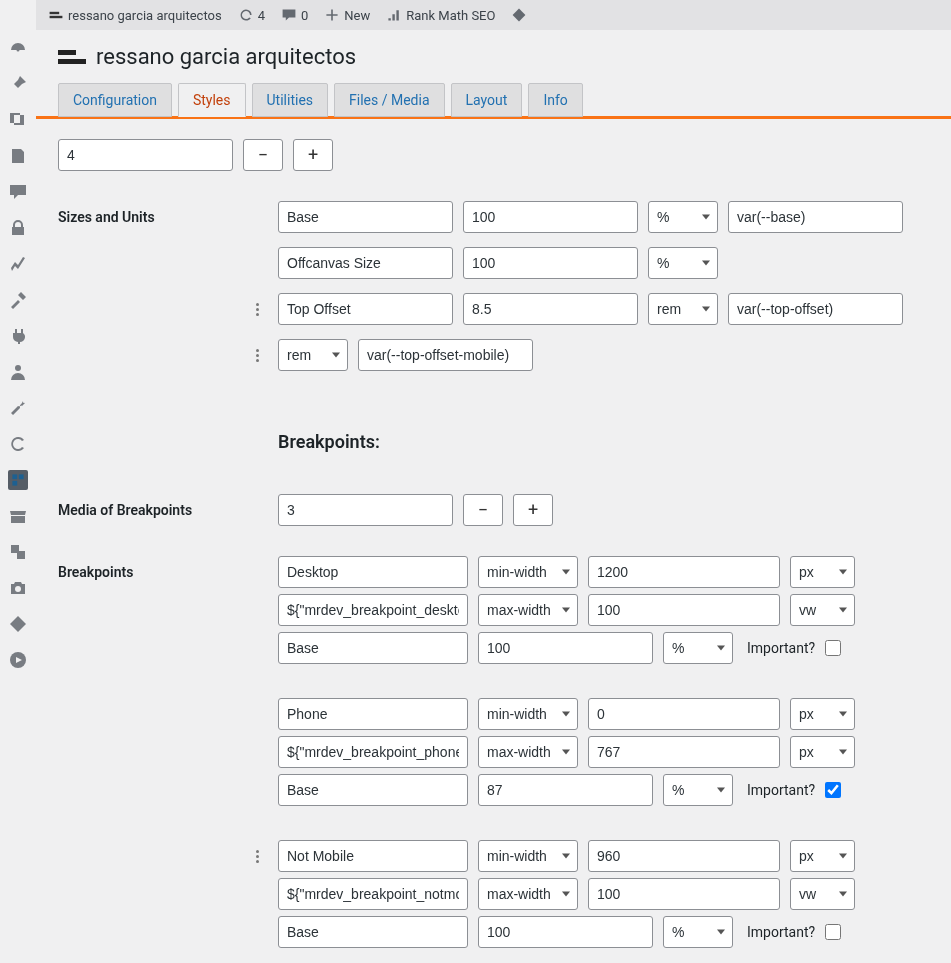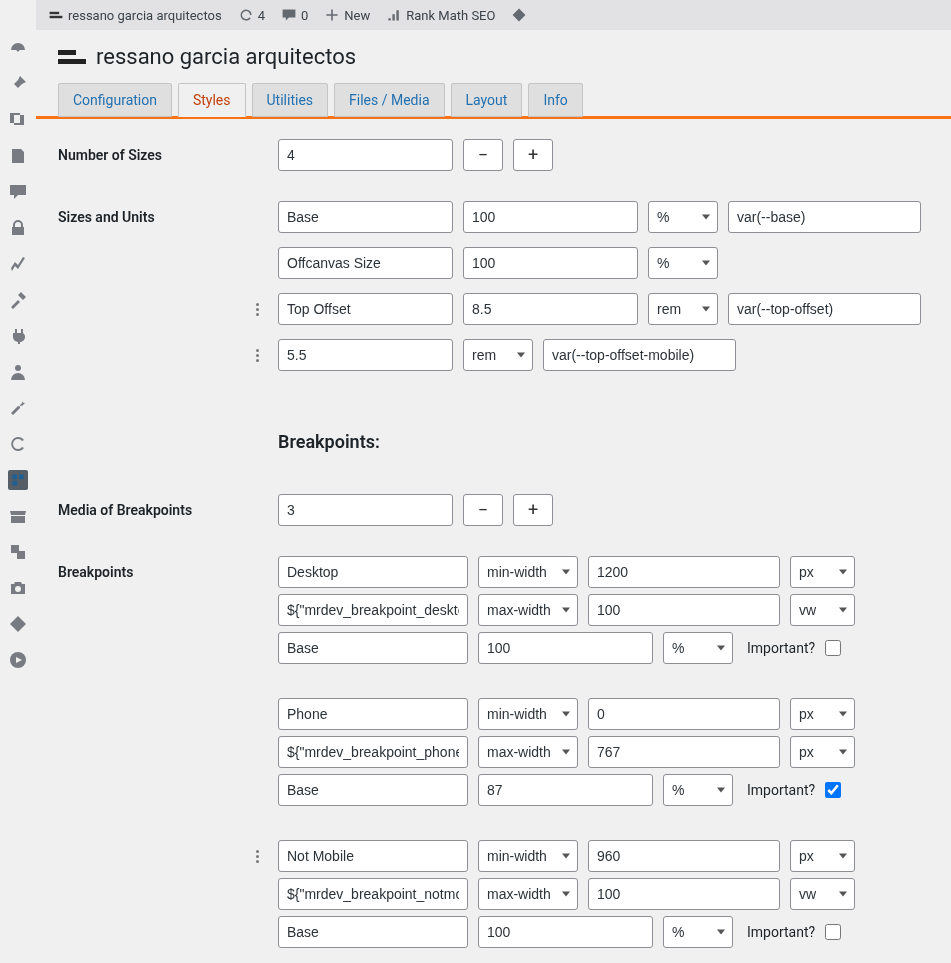--- a/index.html
+++ b/index.html
@@ -83,21 +83,21 @@
   background: #eeeef0; color: #444; display: inline-flex; align-items:center;
 }
 .w-num { width: 175px; }
 .w-name { width: 175px; background: #eeeef0; }
 .w-val { width: 175px; }
 .w-unit { width: 70px; }
 .w-bpname { width: 190px; background:#eeeef0; }
 .w-bpcond { width: 100px; }
 .w-bpval { width: 192px; }
 .w-bpunit { width: 65px; }
-.w-var { width: 193px; background:#eeeef0; }
+.w-var { width: 175px; background:#eeeef0; }
 .select-wrap { position: relative; display:inline-block; }
 .select-wrap select {
   appearance: none; -webkit-appearance: none; padding-right: 24px; width: 100%;
 }
 .select-wrap::after {
   content: ""; position: absolute; right: 8px; top: 50%; transform: translateY(-50%);
   border-left: 4px solid transparent; border-right: 4px solid transparent;
   border-top: 5px solid #555; pointer-events:none;
 }
 .step-btn {
@@ -242,21 +242,20 @@
     <div class="tabs">
       <div class="tab">Configuration</div>
       <div class="tab active">Styles</div>
       <div class="tab">Utilities</div>
       <div class="tab">Files / Media</div>
       <div class="tab">Layout</div>
       <div class="tab">Info</div>
     </div>
 
     <div class="form-row">
-      <div class="form-label">Number of Sizes</div>
       <div class="form-fields">
         <div class="field-line">
           <input type="text" class="w-num" value="4" style="">
           <div class="step-btn">
               <span class="glyph">−</span>
             </div>
           <div class="step-btn">
               <span class="glyph">+</span>
             </div>
         </div>
@@ -287,21 +286,20 @@
     <input type="text" class="w-val" value="8.5" style="">
     <div class="select-wrap" style="width:70px;"><select class="w-unit"><option>rem</option></select></div>
     <input type="text" class="readonly-box w-var" value="var(--top-offset)" style="">
   </div>
           <div class="field-line">
             <div class="drag-handle">
               <span></span>
               <span></span>
               <span></span>
             </div>
-    <input type="text" class="w-val" value="5.5" style="">
     <div class="select-wrap" style="width:70px;"><select class="w-unit"><option>rem</option></select></div>
     <input type="text" class="readonly-box w-var" value="var(--top-offset-mobile)" style="">
   </div>
         </div>
     </div>
 
     <div class="form-row">
       <div class="form-label"></div>
       <div class="form-fields">
         <h3 class="subhead">Breakpoints:</h3>

